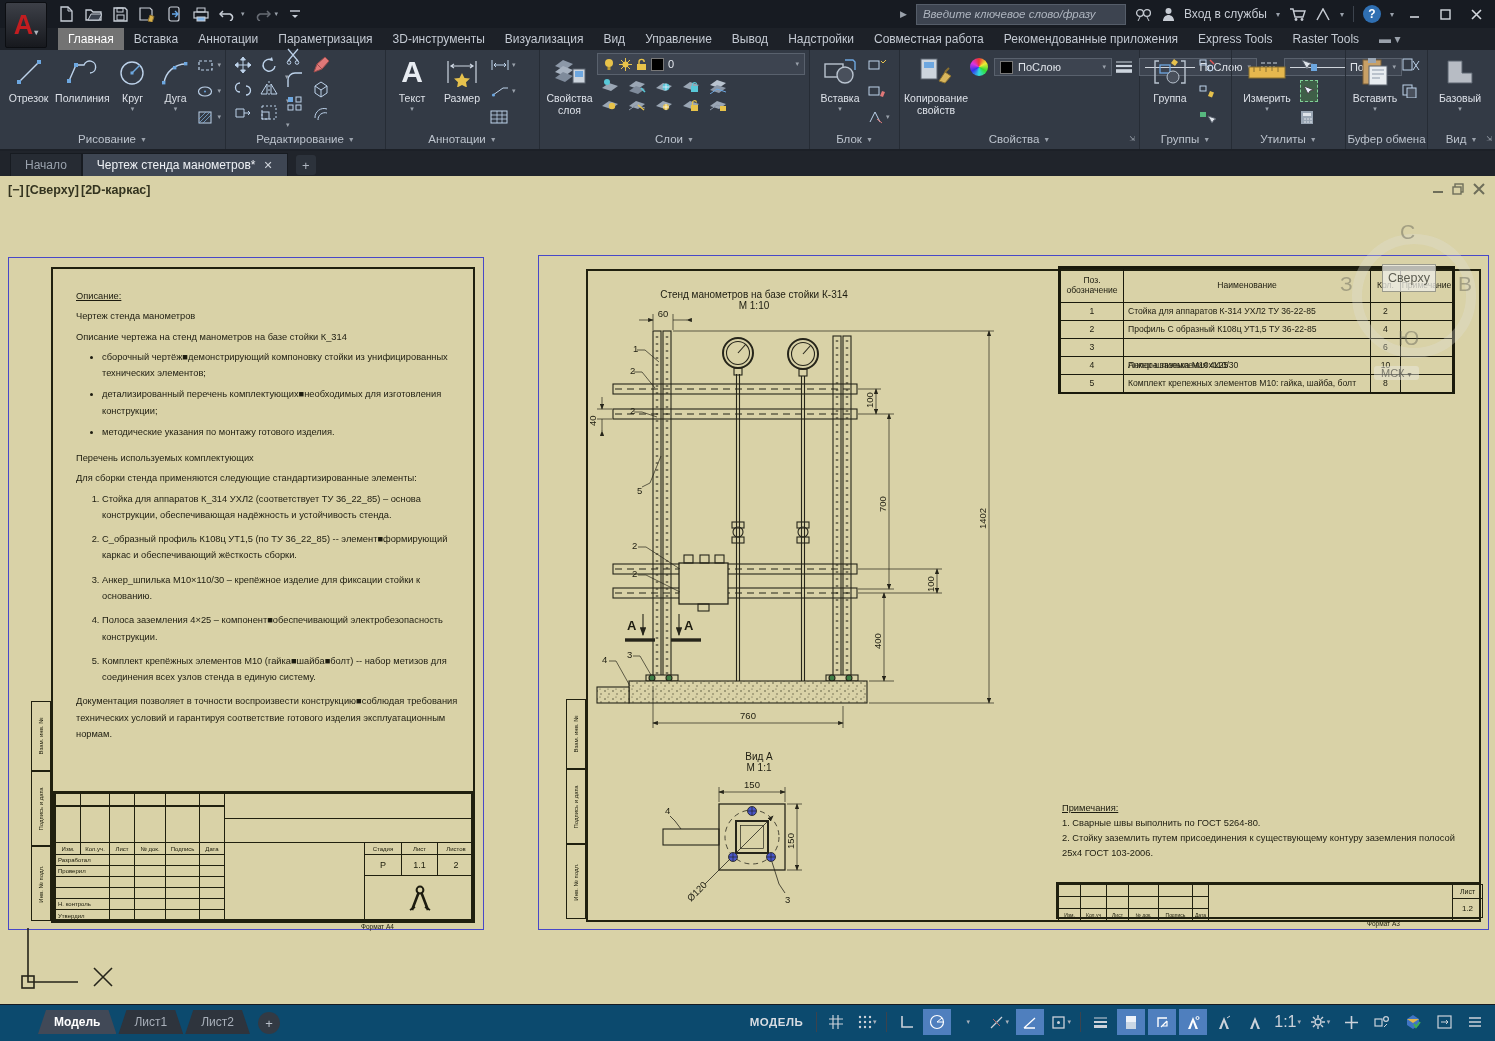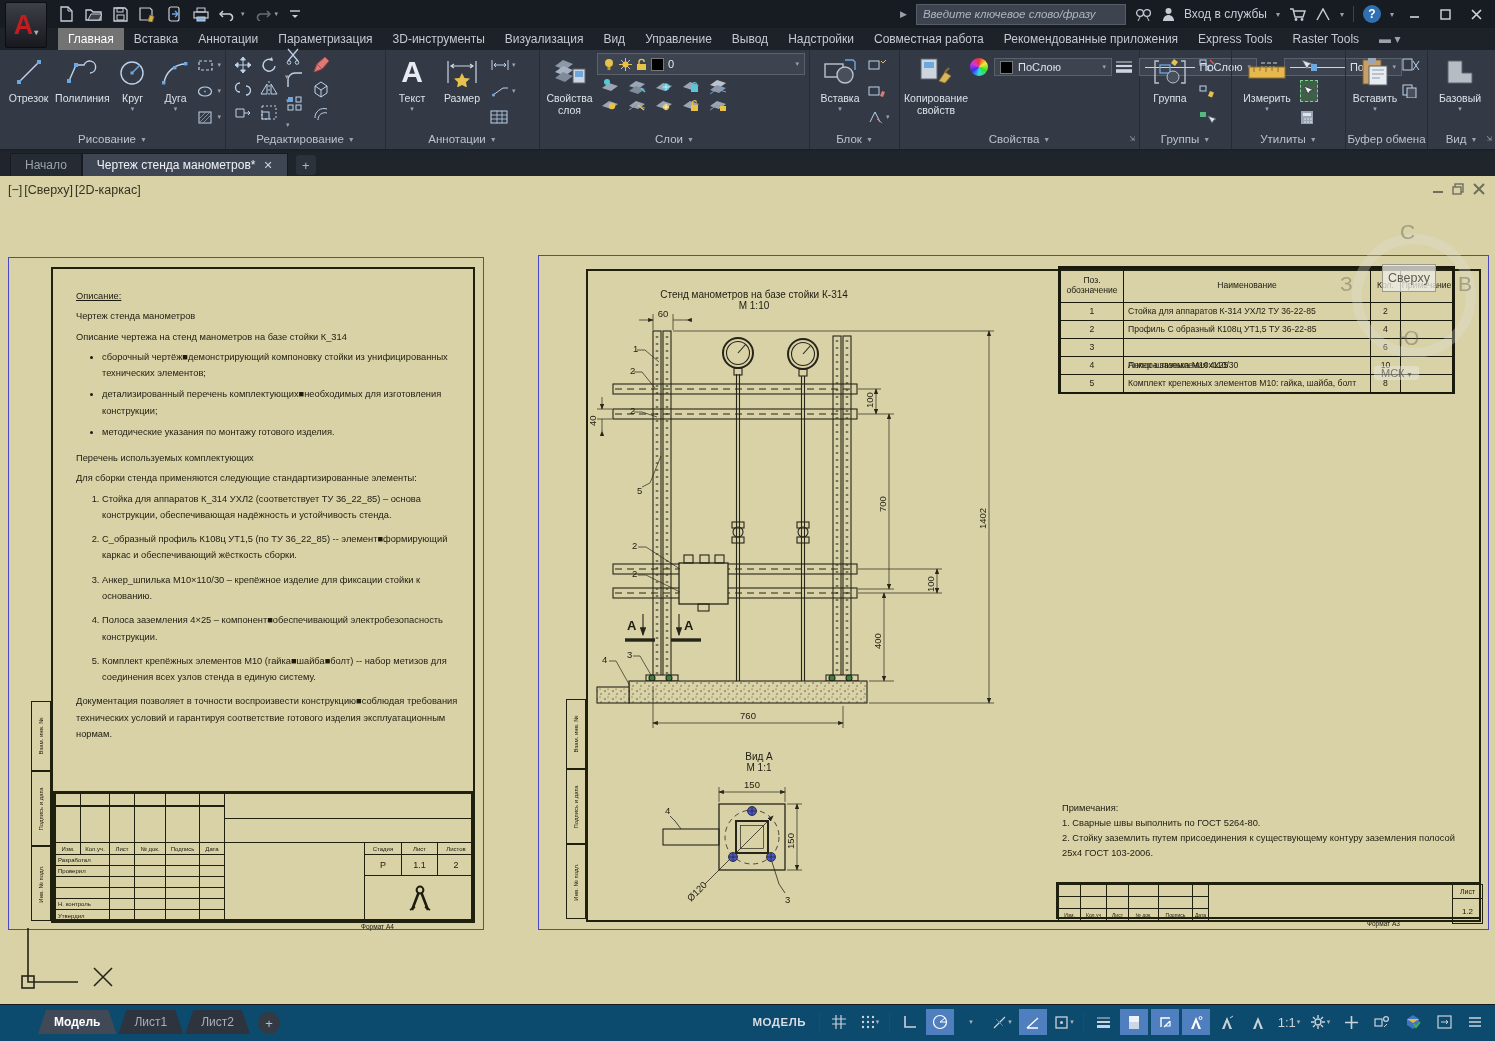--- a/index.html
+++ b/index.html
@@ -48,21 +48,21 @@
   .ddl{display:flex;align-items:center;gap:5px;background:#3d4450;border:1px solid #59616d;height:18px;padding:0 5px;font-size:11px;color:#dfe3e9;width:118px;box-sizing:border-box;}
   .lnsml{flex:1;border-top:1px solid #cfd4db;}
   .wheel{width:18px;height:18px;border-radius:50%;background:conic-gradient(#e33,#ee3,#3d3,#3dd,#33e,#d3d,#e33);}
   
   #filetabs{position:absolute;left:0;top:151px;width:100%;height:25px;background:#20242b;display:flex;align-items:flex-end;padding-left:10px;box-sizing:border-box;}
   .ftab{height:22px;display:flex;align-items:center;gap:8px;padding:0 14px;font-size:12px;color:#9aa2ad;background:#262b33;border:1px solid #171b21;border-bottom:none;}
   .ftab.active{background:#3e4653;color:#eef1f5;}
   .fplus{width:20px;height:20px;margin-left:8px;border-radius:3px;background:#2c323b;color:#aeb5bf;display:flex;align-items:center;justify-content:center;font-size:13px;margin-bottom:1px;}
   
   #canvas{position:absolute;left:0;top:176px;width:100%;height:829px;background:#d9d2a7;}
-  #vpctl{position:absolute;left:8px;top:7px;font-size:12.5px;color:#33331f;letter-spacing:0;}
+  #vpctl{position:absolute;left:8px;top:7px;font-size:12.5px;color:#33331f;letter-spacing:0;font-weight:bold;}
   #vpctl span{margin-right:2px;}
   #canwin{position:absolute;right:10px;top:7px;display:flex;gap:8px;color:#6e6e5a;}
   .sheet{position:absolute;border:1px solid #4848c8;}
   .frame{position:absolute;border:2px solid #20200f;box-sizing:border-box;}
   .mbox{position:absolute;width:20px;border:1.6px solid #20200f;box-sizing:border-box;display:flex;align-items:center;justify-content:center;}
   .mbox span{transform:rotate(-90deg);white-space:nowrap;font-size:6px;color:#20200f;}
   .dtext{color:#1d1c10;}
   
   #desc{position:absolute;left:67px;top:30px;width:392px;font-size:9.3px;color:#1d1c10;line-height:1.75;}
   #desc .h{text-decoration:underline;}
@@ -77,21 +77,21 @@
         display:flex;align-items:center;justify-content:center;overflow:hidden;white-space:nowrap;}
   .cell.lft{justify-content:flex-start;padding-left:2px;}
   .fmt{position:absolute;font-size:6.5px;color:#20200f;}
   
   #spec{position:absolute;left:519px;top:10px;width:397px;height:128px;border:2.5px solid #1a1a0c;box-sizing:border-box;}
   #spec .c{position:absolute;border:1.2px solid #1a1a0c;box-sizing:border-box;display:flex;align-items:center;justify-content:center;
            font-size:8.6px;color:#1d1c10;text-align:center;line-height:1.1;}
   #spec .name{justify-content:flex-start;padding-left:4px;text-align:left;}
   
   #notes{position:absolute;left:523px;top:545px;width:400px;font-size:9.3px;color:#1d1c10;line-height:1.62;}
-  #notes .h{}
+  #notes .h{text-decoration:underline;}
   
   #vcube{position:absolute;left:1338px;top:30px;width:140px;height:360px;pointer-events:none;}
   .ghost{position:absolute;color:rgba(95,95,85,.45);font-size:21px;}
   #vc-ring{position:absolute;left:14px;top:28px;width:104px;height:104px;border-radius:50%;border:10px solid rgba(225,225,218,.30);}
   #vc-top{position:absolute;left:44px;top:58px;width:52px;height:26px;background:rgba(238,238,232,.75);
           border:1px solid #9a9a8c;color:#5d5d52;font-size:12.5px;display:flex;align-items:center;justify-content:center;pointer-events:auto;}
   #vc-wcs{position:absolute;left:36px;top:160px;padding:1px 7px;background:rgba(235,235,228,.45);border-radius:3px;
           color:rgba(90,90,82,.75);font-size:11px;pointer-events:auto;}
   
   #bottombar{position:absolute;left:0;bottom:0;width:100%;height:36px;background:#0c4a6e;border-top:1px solid #171b21;}
@@ -1169,21 +1169,21 @@
           <div class="cell" style="left:100px;top:12px;width:35px;height:13px;"></div>
           <div class="cell" style="left:134px;top:12px;width:17px;height:13px;"></div>
         <div class="cell" style="left:0;top:24px;width:23px;height:13px;font-size:5px;">Изм.</div>
         <div class="cell" style="left:22px;top:24px;width:27px;height:13px;font-size:5px;">Кол.уч</div>
         <div class="cell" style="left:48px;top:24px;width:23px;height:13px;font-size:5px;">Лист</div>
         <div class="cell" style="left:70px;top:24px;width:31px;height:13px;font-size:5px;">№ док.</div>
         <div class="cell" style="left:100px;top:24px;width:35px;height:13px;font-size:5px;">Подпись</div>
         <div class="cell" style="left:134px;top:24px;width:17px;height:13px;font-size:5px;">Дата</div>
         <div class="cell" style="left:150px;top:0;width:245px;height:37px;"></div>
         <div class="cell" style="left:394px;top:0;width:31px;height:15px;font-size:7px;">Лист</div>
-        <div class="cell" style="left:394px;top:14px;width:31px;height:26px;font-size:8px;">1.2</div>
+        <div class="cell" style="left:394px;top:14px;width:31px;height:20px;font-size:8px;">1.2</div>
       </div>
       <div class="fmt" style="left:828px;top:664px;">Формат А3</div>
     </div>
 
     <div id="vcube">
       <div id="vc-ring"></div>
       <span class="ghost" style="left:62px;top:14px;">С</span>
       <span class="ghost" style="left:2px;top:66px;">З</span>
       <span class="ghost" style="left:120px;top:66px;">В</span>
       <span class="ghost" style="left:60px;top:120px;">Ю</span>
@@ -1308,21 +1308,21 @@
             <path d="M2 14L7 2l5 12H9.5L7 7l-2.5 7z" fill="#ccd2da"></path>
             <path d="M10 3l3-2" stroke="#ccd2da"></path>
           </svg>
         </span>
       <span class="sb">
           <svg width="14" height="15">
             <path d="M2 14L7 2l5 12H9.5L7 7l-2.5 7z" fill="#ccd2da"></path>
           </svg>
         </span>
       <span class="sb">
-          <span style="font-size:13px;text-align:center;">1:1</span>
+          <span style="font-size:16px;text-align:center;">1:1</span>
           <span class="c7">▾</span>
         </span>
       <span class="sb">
           <svg width="16" height="16">
             <circle cx="8" cy="8" r="3" fill="none" stroke="#ccd2da" stroke-width="1.4"></circle>
             <path d="M8 1v3M8 12v3M1 8h3M12 8h3M3 3l2 2M11 11l2 2M13 3l-2 2M5 11l-2 2" stroke="#ccd2da" stroke-width="1.4"></path>
           </svg>
           <span class="c7">▾</span>
         </span>
       <span class="sb">

